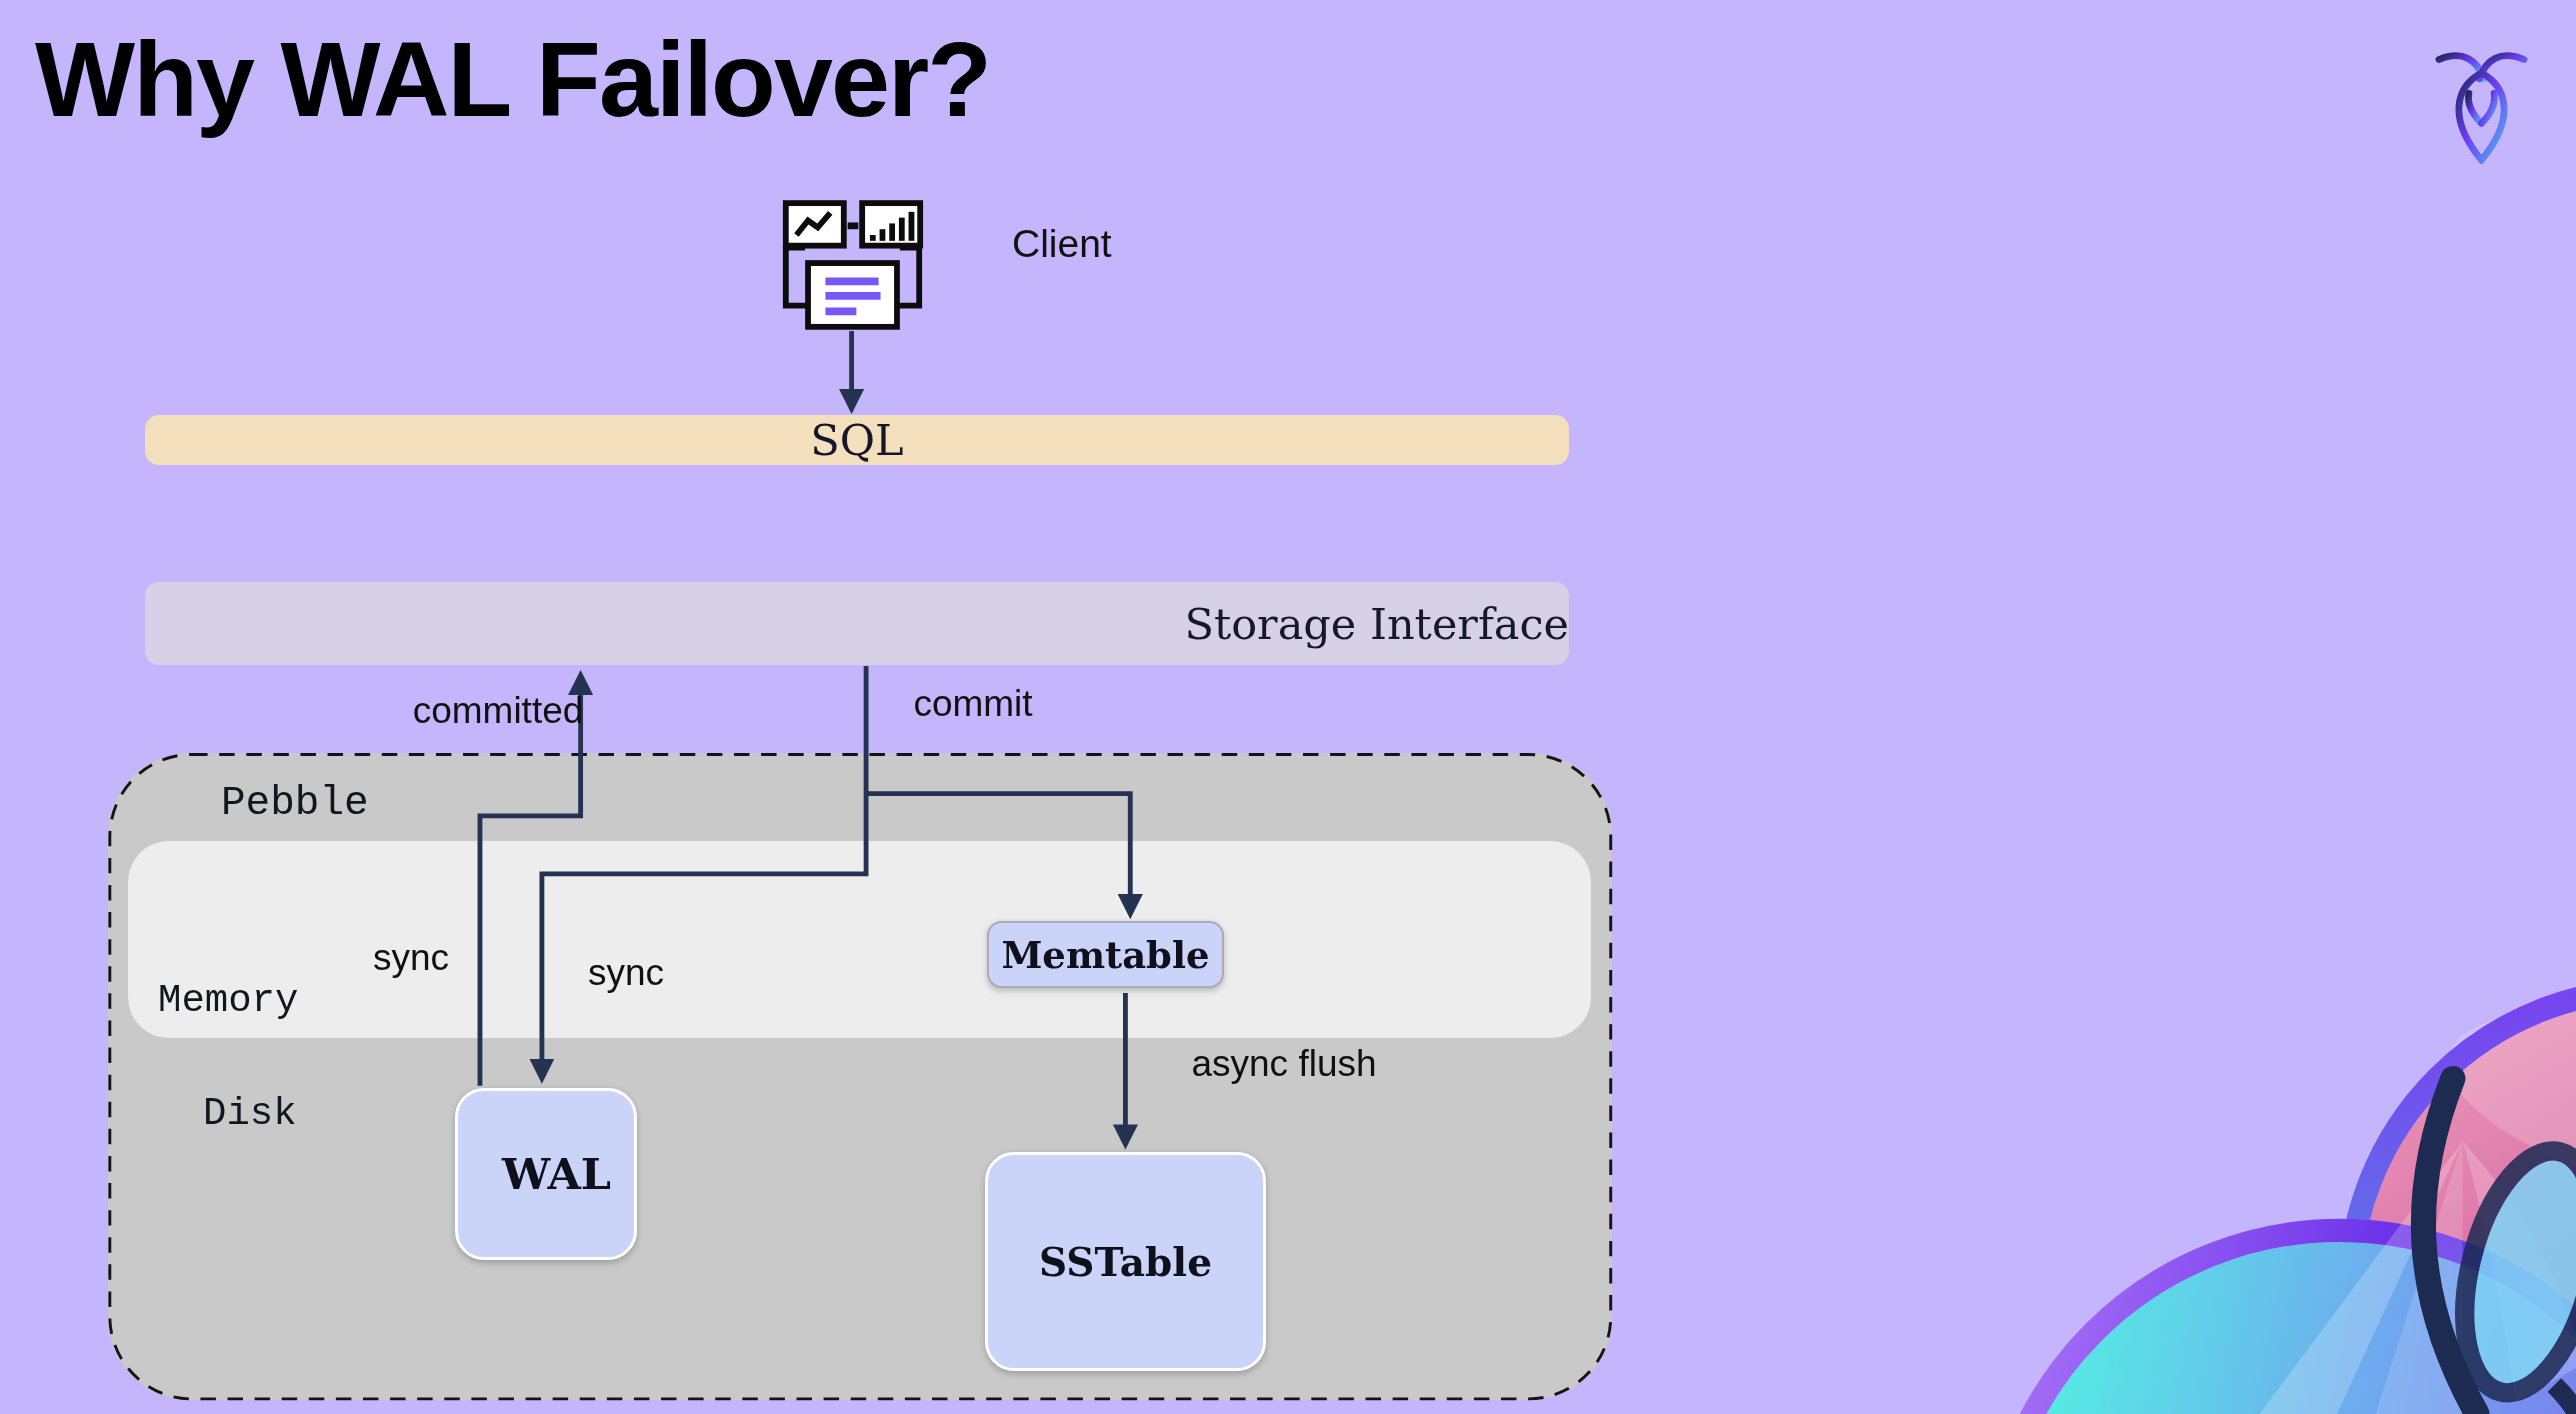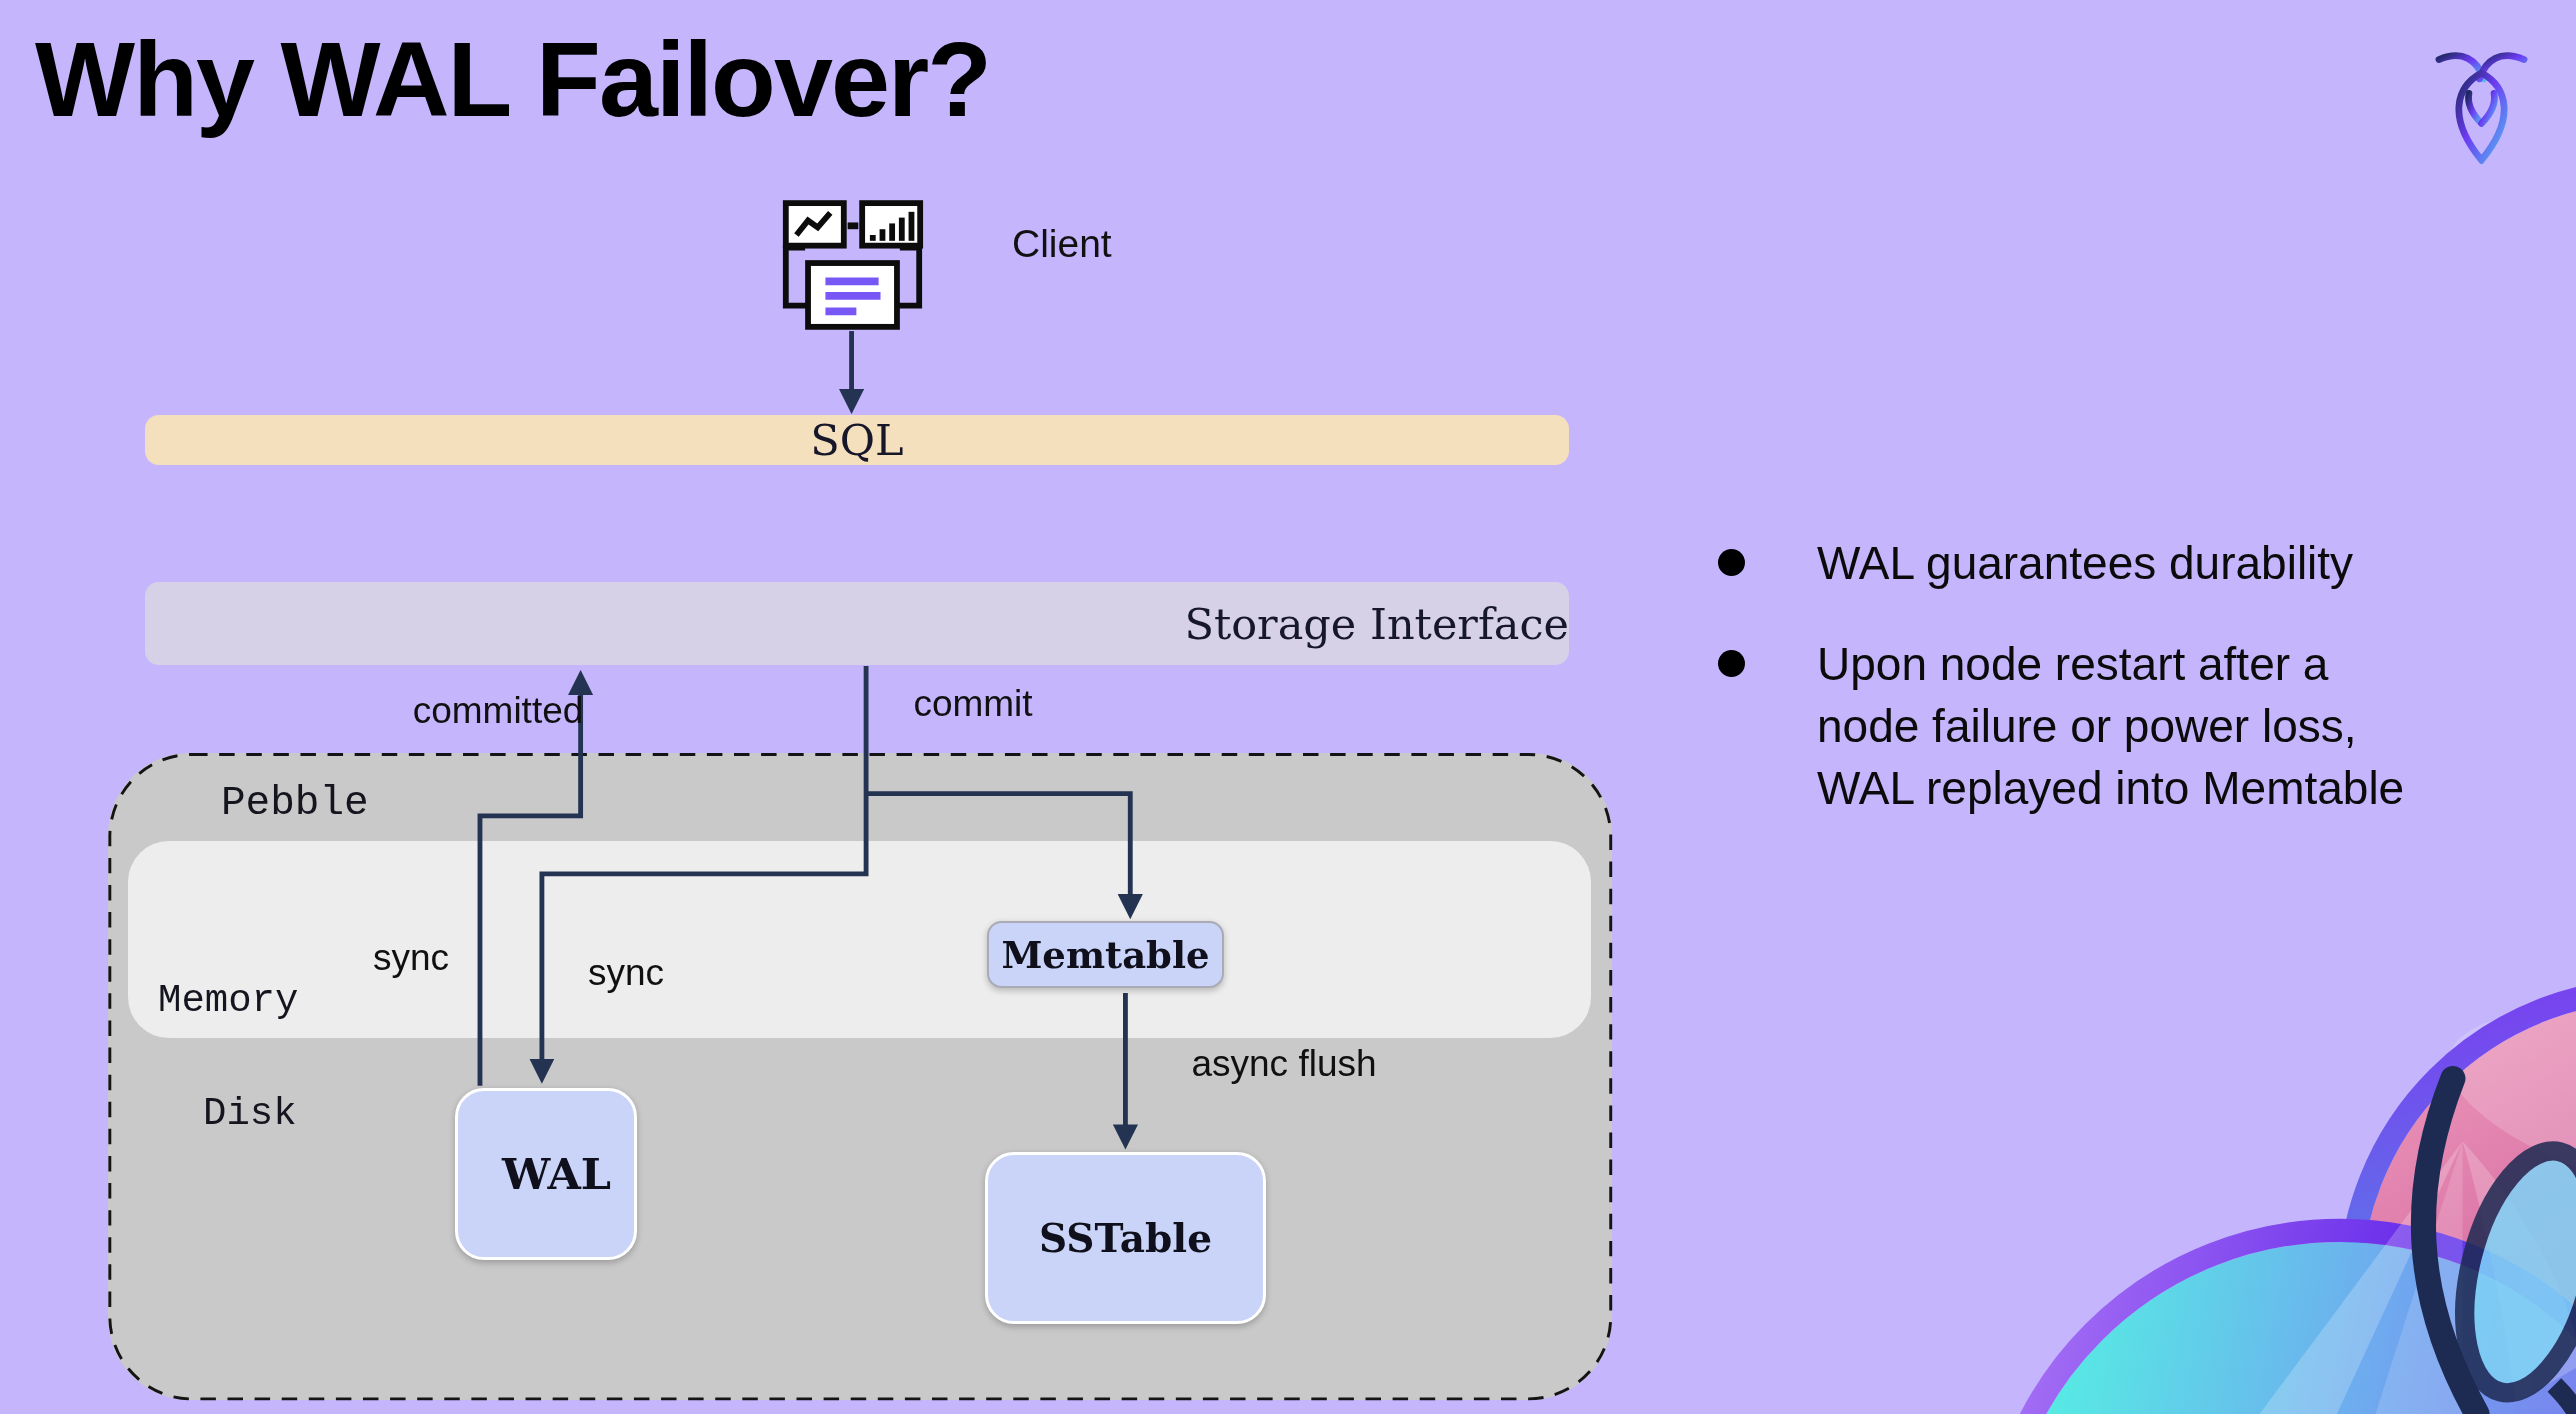--- a/index.html
+++ b/index.html
@@ -24,21 +24,21 @@
   #memory-label{left:158px;top:979px;font-size:39px;}
   #disk-label{left:203px;top:1092px;font-size:39px;}
   
   .box{position:absolute;display:flex;align-items:center;justify-content:center;
        background:#C9D4F8;font-family:"DejaVu Serif",serif;font-weight:700;color:#10101c;
        box-shadow:0 2.9px 6.8px rgba(0,0,0,.22);box-sizing:border-box;z-index:5;}
   #box-wal{left:455px;top:1088px;width:182px;height:172px;border:3.9px solid #fff;
            border-radius:29px;font-size:43px;padding-left:21px;}
   #box-memtable{left:987px;top:921px;width:237px;height:67px;border:2.9px solid #ABABB8;
            border-radius:14.5px;font-size:37px;}
-  #box-sstable{left:985px;top:1152px;width:281px;height:172px;border:3.9px solid #fff;
+  #box-sstable{left:985px;top:1152px;width:281px;height:219px;border:3.9px solid #fff;
            border-radius:29px;font-size:39px;}
   
   .overlay{position:absolute;left:0;top:0;width:2576px;height:1415px;z-index:4;pointer-events:none;}
   .edge-label{position:absolute;transform:translate(-50%,-50%);font-size:37px;color:#101010;
               white-space:nowrap;z-index:6;}
   #lbl-committed{left:498px;top:711px;}
   #lbl-commit{left:973px;top:704px;}
   #lbl-sync-left{left:411px;top:958px;}
   #lbl-sync-right{left:626px;top:973px;}
   #lbl-async{left:1284px;top:1064px;}
@@ -148,24 +148,20 @@
   <div class="box" id="box-wal">
     <span>WAL</span>
   </div>
   <div class="box" id="box-memtable">
     <span>Memtable</span>
   </div>
   <div class="box" id="box-sstable">
     <span>SSTable</span>
   </div>
 
-  <ul class="bullets">
-    <li>WAL guarantees durability</li>
-    <li>Upon node restart after a node failure or power loss, WAL replayed into Memtable</li>
-  </ul>
 
   <svg class="artwork" width="602" height="466" viewBox="0 0 622 482">
     <defs>
       <linearGradient id="tealFill" x1="0" y1="0.4" x2="1" y2="0.6">
         <stop offset="0" stop-color="#55EFE3"></stop>
         <stop offset="0.5" stop-color="#6FA8EF"></stop>
         <stop offset="1" stop-color="#7F6BEE"></stop>
       </linearGradient>
       <linearGradient id="pinkFill" x1="0" y1="0" x2="0.6" y2="1">
         <stop offset="0" stop-color="#EE9DBE"></stop>

